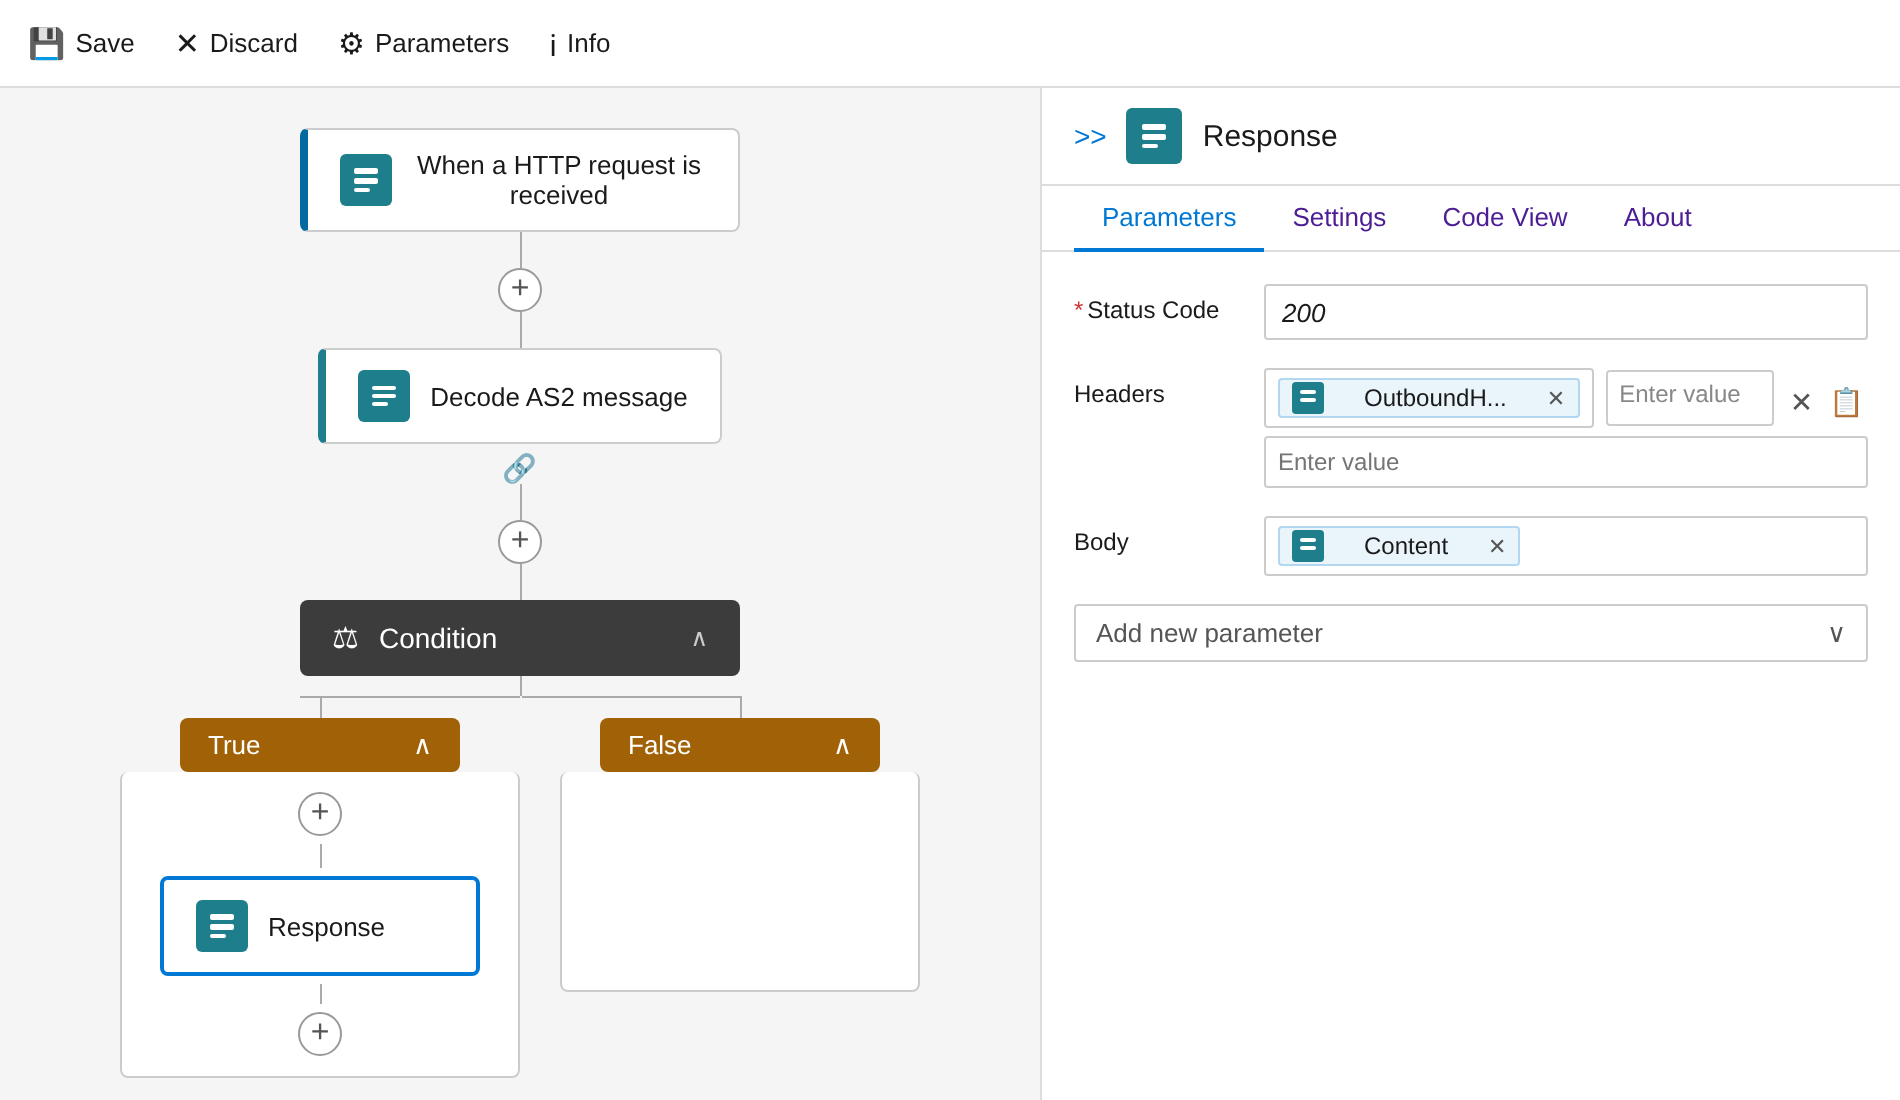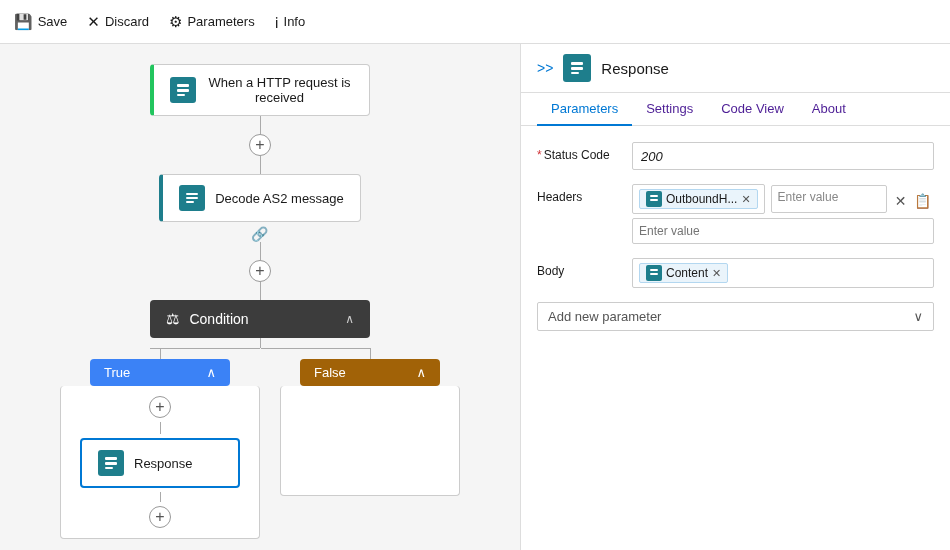--- a/index.html
+++ b/index.html
@@ -35,21 +35,21 @@
       display: flex; flex-direction: column; align-items: center; gap: 0;
       width: 100%;
     }
 
     .node-box {
       background: #fff; border: 1px solid #ccc; border-radius: 4px;
       padding: 10px 16px; display: flex; align-items: center; gap: 10px;
       min-width: 200px; max-width: 220px; cursor: pointer;
       position: relative;
     }
-    .node-box.http-node { border-left: 4px solid #22c55e; }
+    .node-box.http-node { border-left: 4px solid #0369a1; }
     .node-box.decode-node { border-left: 4px solid #1e7e8c; }
     .node-box.response-node { border-left: 4px solid #1e7e8c; border: 2px solid #0078d4; }
 
     .node-icon {
       width: 26px; height: 26px; background: #1e7e8c; border-radius: 3px;
       display: flex; align-items: center; justify-content: center; color: #fff; font-size: 12px; flex-shrink: 0;
     }
     .node-label { font-size: 13px; color: #1a1a1a; text-align: center; }
 
     
@@ -75,21 +75,21 @@
 
     
     .branch-area {
       display: flex; gap: 20px; margin-top: 0; position: relative;
     }
 
     .branch-box {
       display: flex; flex-direction: column; align-items: center;
     }
     .branch-header-true {
-      background: #3b82f6; color: #fff; border-radius: 4px;
+      background: #a16207; color: #fff; border-radius: 4px;
       padding: 6px 14px; display: flex; gap: 8px;
       min-width: 140px; justify-content: space-between; cursor: pointer;
     }
     .branch-header-false {
       background: #a16207; color: #fff; border-radius: 4px;
       padding: 6px 14px; display: flex; align-items: center; gap: 8px;
       min-width: 140px; justify-content: space-between; cursor: pointer;
     }
     .branch-body {
       border: 1px solid #ccc; border-radius: 4px; border-top: none;
@@ -141,21 +141,21 @@
       padding: 4px 8px; font-size: 13px; color: #1a1a1a; height: 28px; font-style: italic;
     }
 
     
     .token-area {
       flex: 1; border: 1px solid #ccc; border-radius: 2px; padding: 4px 6px;
       display: flex; flex-wrap: wrap; gap: 4px; min-height: 28px;
     }
     .token-chip {
       background: #eaf4fb; border: 1px solid #b3d7f0; border-radius: 2px;
-      padding: 1px 6px; font-size: 12px; display: flex; align-items: center; gap: 4px; color: #1a1a1a;
+      padding: 1px 6px; font-size: 12px; display: flex; align-items: center; gap: 20px; color: #1a1a1a;
     }
     .token-chip .chip-icon { width: 16px; height: 16px; background: #1e7e8c; border-radius: 2px; display: flex; align-items: center; justify-content: center; color: #fff; font-size: 9px; }
     .token-chip .chip-close { cursor: pointer; color: #555; font-size: 11px; }
 
     .header-actions {
       display: flex; align-items: center; gap: 4px; padding-top: 4px;
     }
     .icon-btn { background: none; border: none; cursor: pointer; color: #555; font-size: 14px; padding: 2px; }
 
     .enter-key-input {

